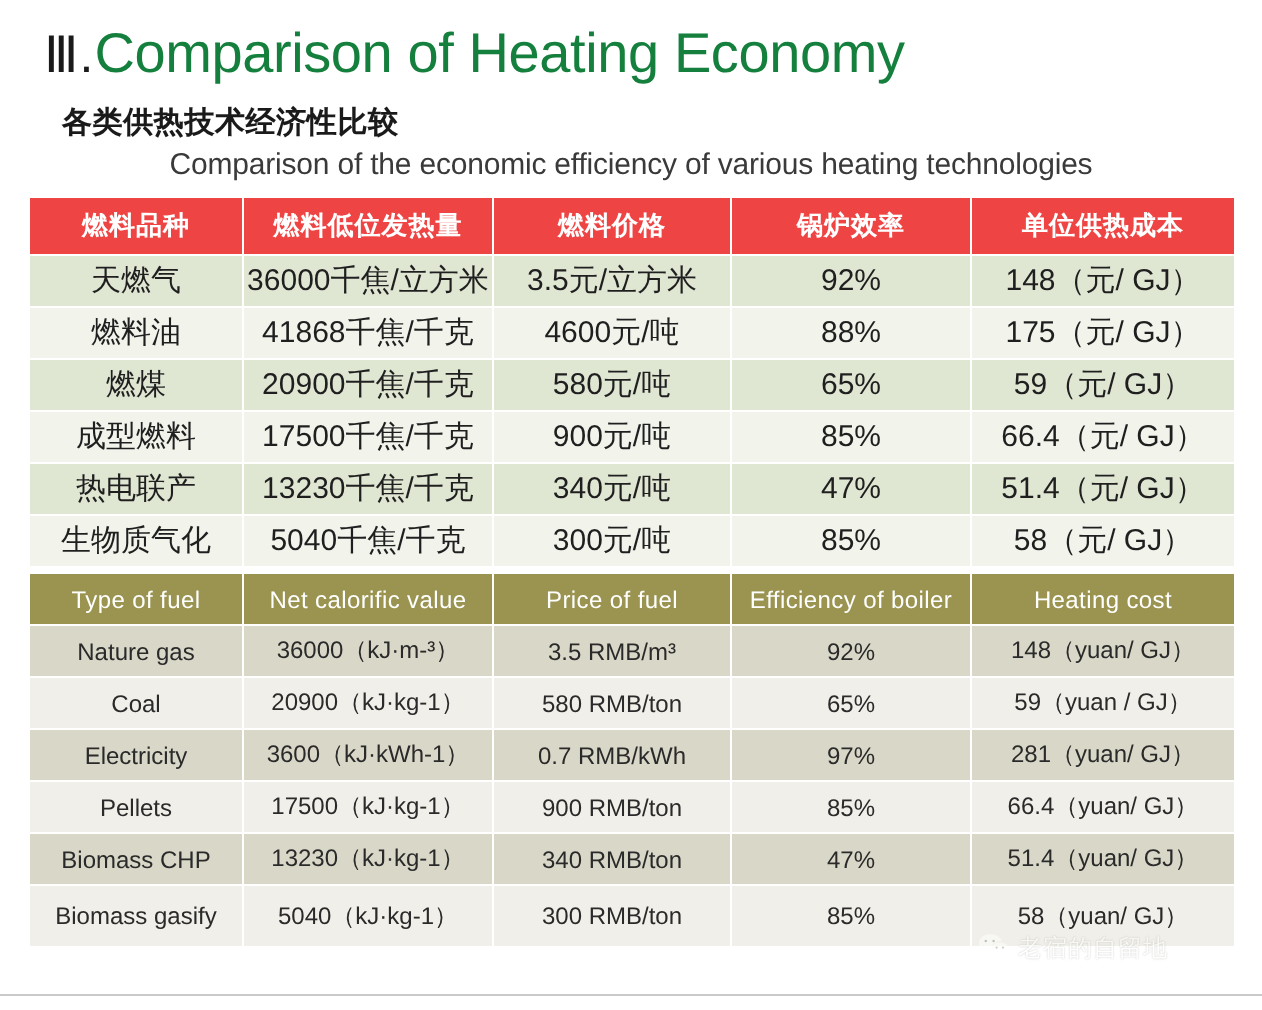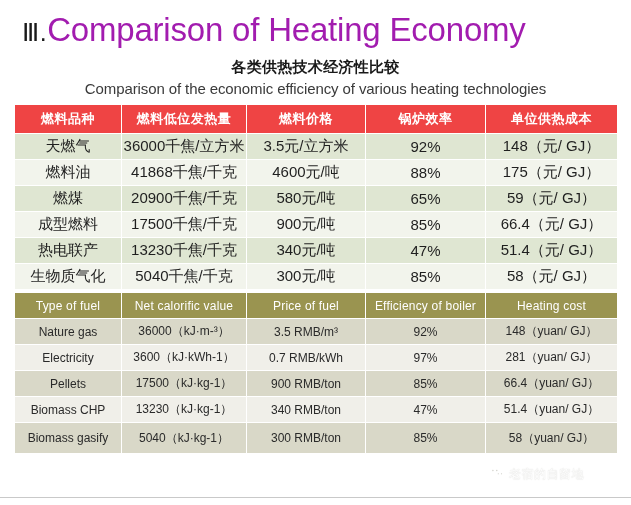--- a/index.html
+++ b/index.html
@@ -29,33 +29,33 @@
     letter-spacing: 0.5px;
   }
   .title-cn {
     font-size: 25px;
     color: #1a1a1a;
     font-weight: 400;
     margin-left: 21px;
     letter-spacing: 0px;
   }
   .title-en {
-    font-size: 33px;
-    color: #a21caf;
+    font-size: 28px;
+    color: #15803d;
     font-weight: 400;
     letter-spacing: -0.2px;
   }
 
   .subtitle-cn {
-    text-align: center;
     font-size: 15px;
     font-weight: bold;
     color: #1a1a1a;
     margin-top: 9px;
     letter-spacing: 0.3px;
+    padding-left: 31px;
   }
   .subtitle-en {
     text-align: center;
     font-size: 15px;
     font-weight: 400;
     color: #3a3a3a;
     margin-top: 3px;
     letter-spacing: -0.1px;
   }
 
@@ -247,20 +247,27 @@
         <td>Heating cost</td>
       </tr>
     </thead>
     <tbody>
       <tr>
         <td>Nature gas</td>
         <td>36000（kJ·m-³）</td>
         <td>3.5 RMB/m³</td>
         <td>92%</td>
         <td>148（yuan/ GJ）</td>
+      </tr>
+      <tr>
+        <td>Coal</td>
+        <td>20900（kJ·kg-1）</td>
+        <td>580 RMB/ton</td>
+        <td>65%</td>
+        <td>59（yuan / GJ）</td>
       </tr>
       <tr>
         <td>Electricity</td>
         <td>3600（kJ·kWh-1）</td>
         <td>0.7 RMB/kWh</td>
         <td>97%</td>
         <td>281（yuan/ GJ）</td>
       </tr>
       <tr>
         <td>Pellets</td>

